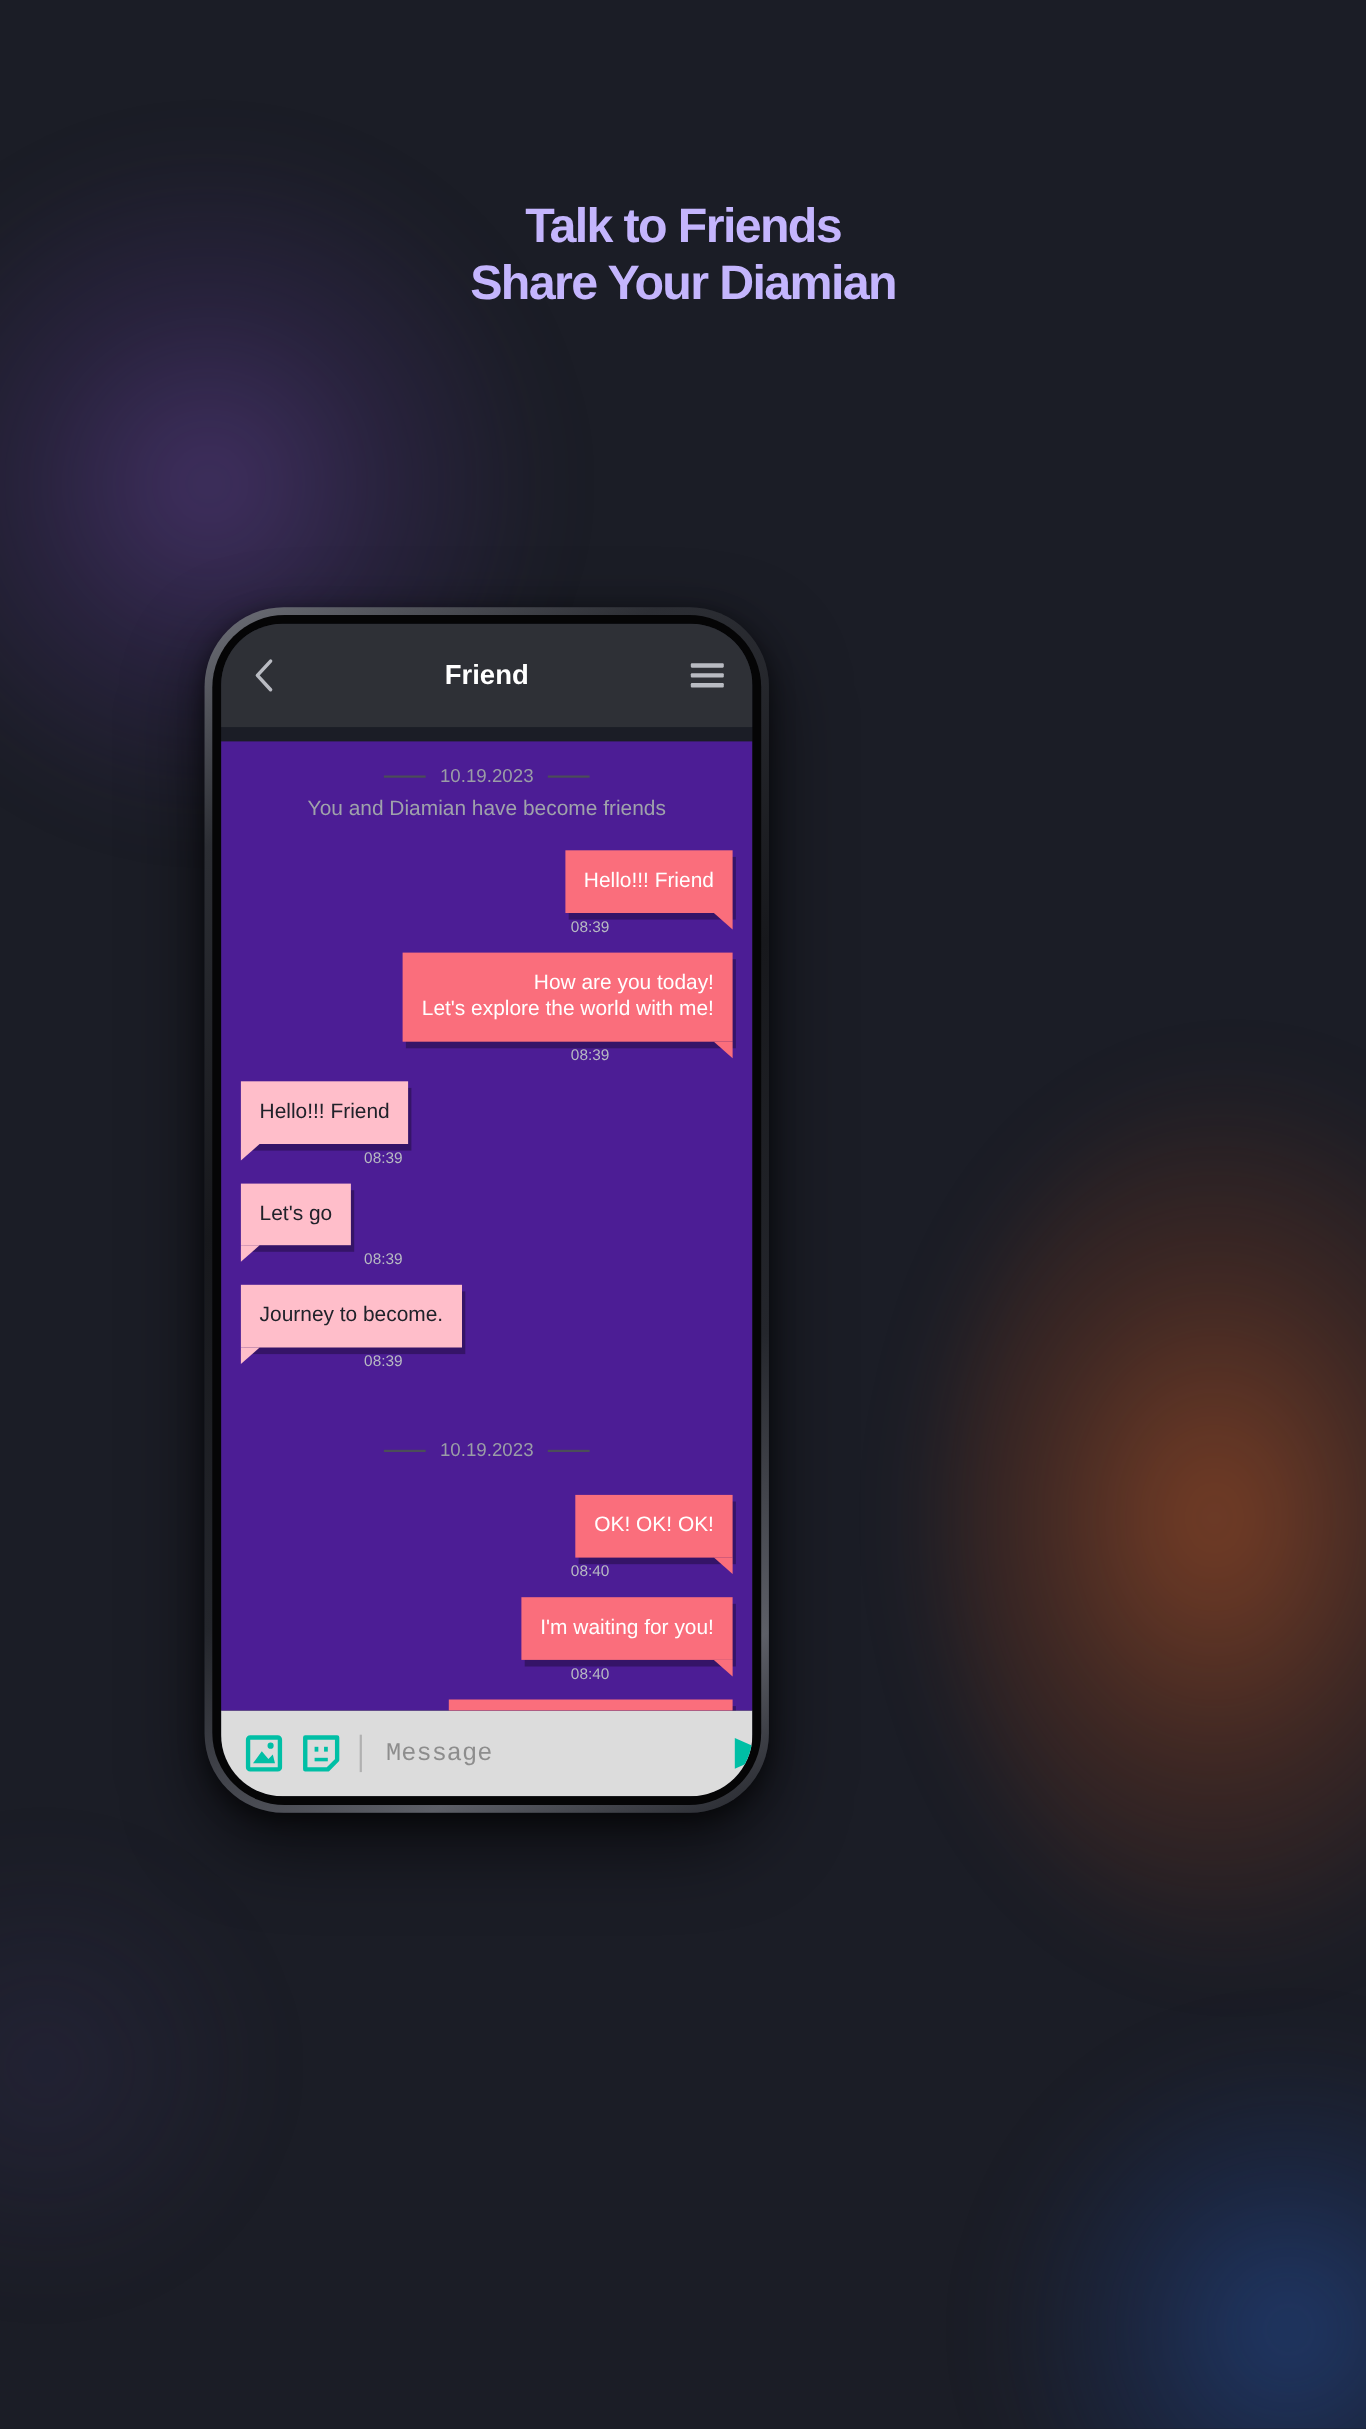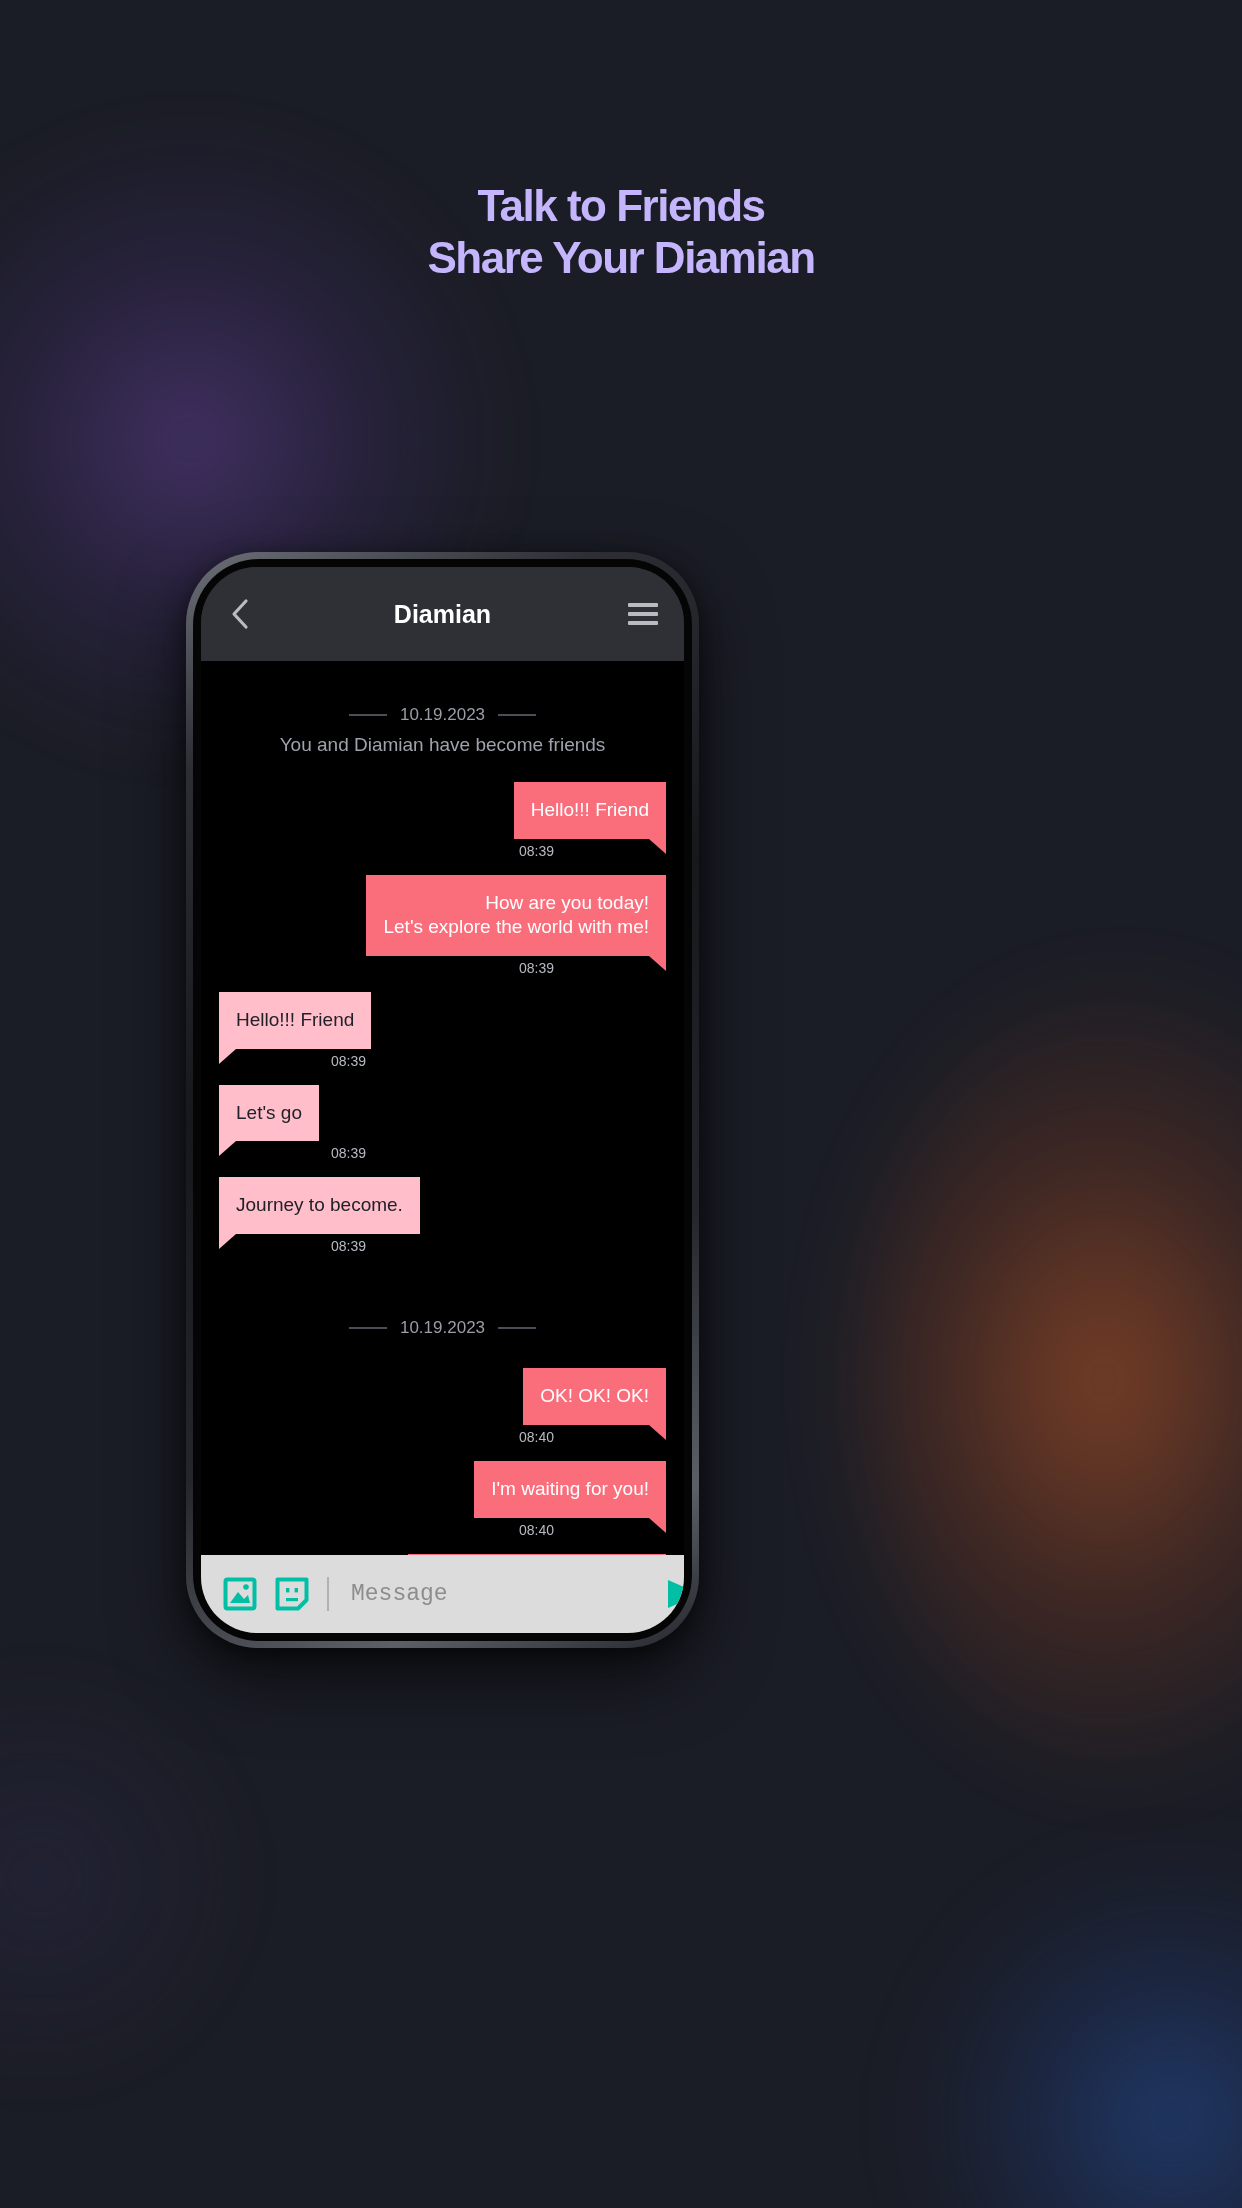--- a/index.html
+++ b/index.html
@@ -107,24 +107,25 @@
     cursor:pointer; z-index:2;
   }
   #menu-button span {
     display:block; height:4px; width:30px;
     background:#b9bbc2; border-radius:1px;
   }
 
   
   #chat-body {
     flex:1 1 auto;
-    background:#000000;
-    padding:40px 18px 0 18px;
+    background:#4c1d95;
+    padding:18px 18px 0 18px;
     overflow:hidden;
     position:relative;
+    margin-top:13px;
   }
 
   .date-divider {
     display:flex; align-items:center; justify-content:center;
     gap:13px; margin:4px 0 4px 0;
   }
   .date-divider .rule { width:38px; height:2px; background:#4b4e58; }
   .date-divider .date-text { color:#9a9da6; font-size:17px; }
 
   .system-note {
@@ -225,21 +226,21 @@
 
     <div id="chat-header">
       <div id="back-button">
         <span>
           <svg width="20" height="32" viewBox="0 0 20 32">
             <polyline points="16,3 4,16 16,29" fill="none" stroke="#b9bbc2" stroke-width="3.2" stroke-linecap="round" stroke-linejoin="round"></polyline>
           </svg>
         </span>
       </div>
 
-      <div id="chat-title">Diamian</div>
+      <div id="chat-title">Friend</div>
 
       <div id="menu-button">
         <span></span>
         <span></span>
         <span></span>
       </div>
     </div>
 
     <div id="chat-body">
 

